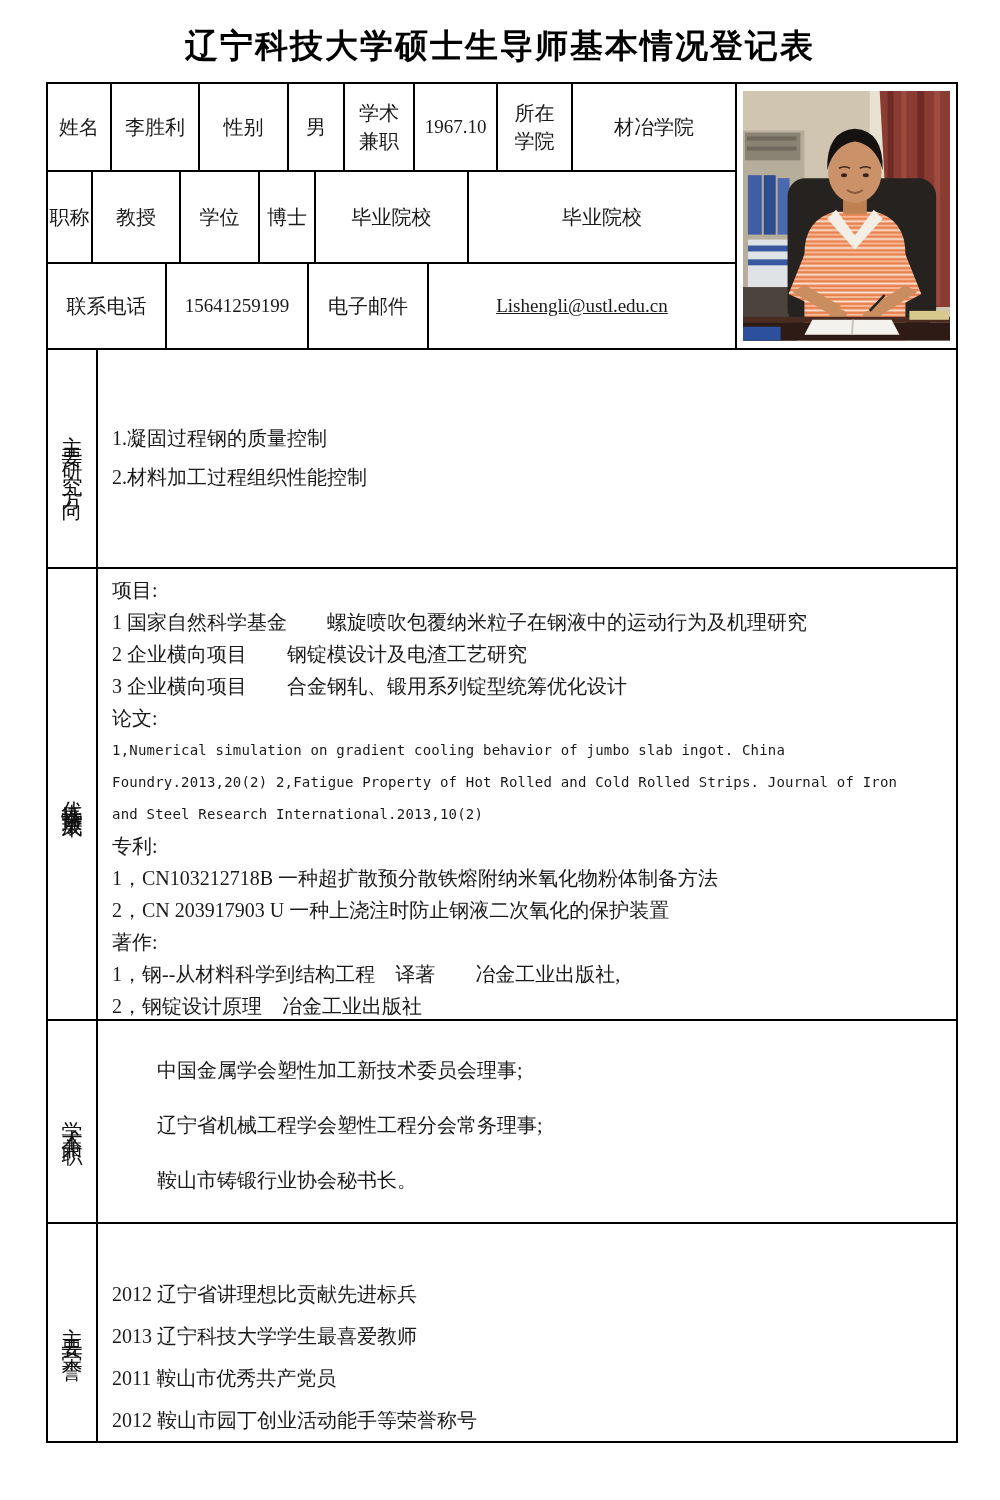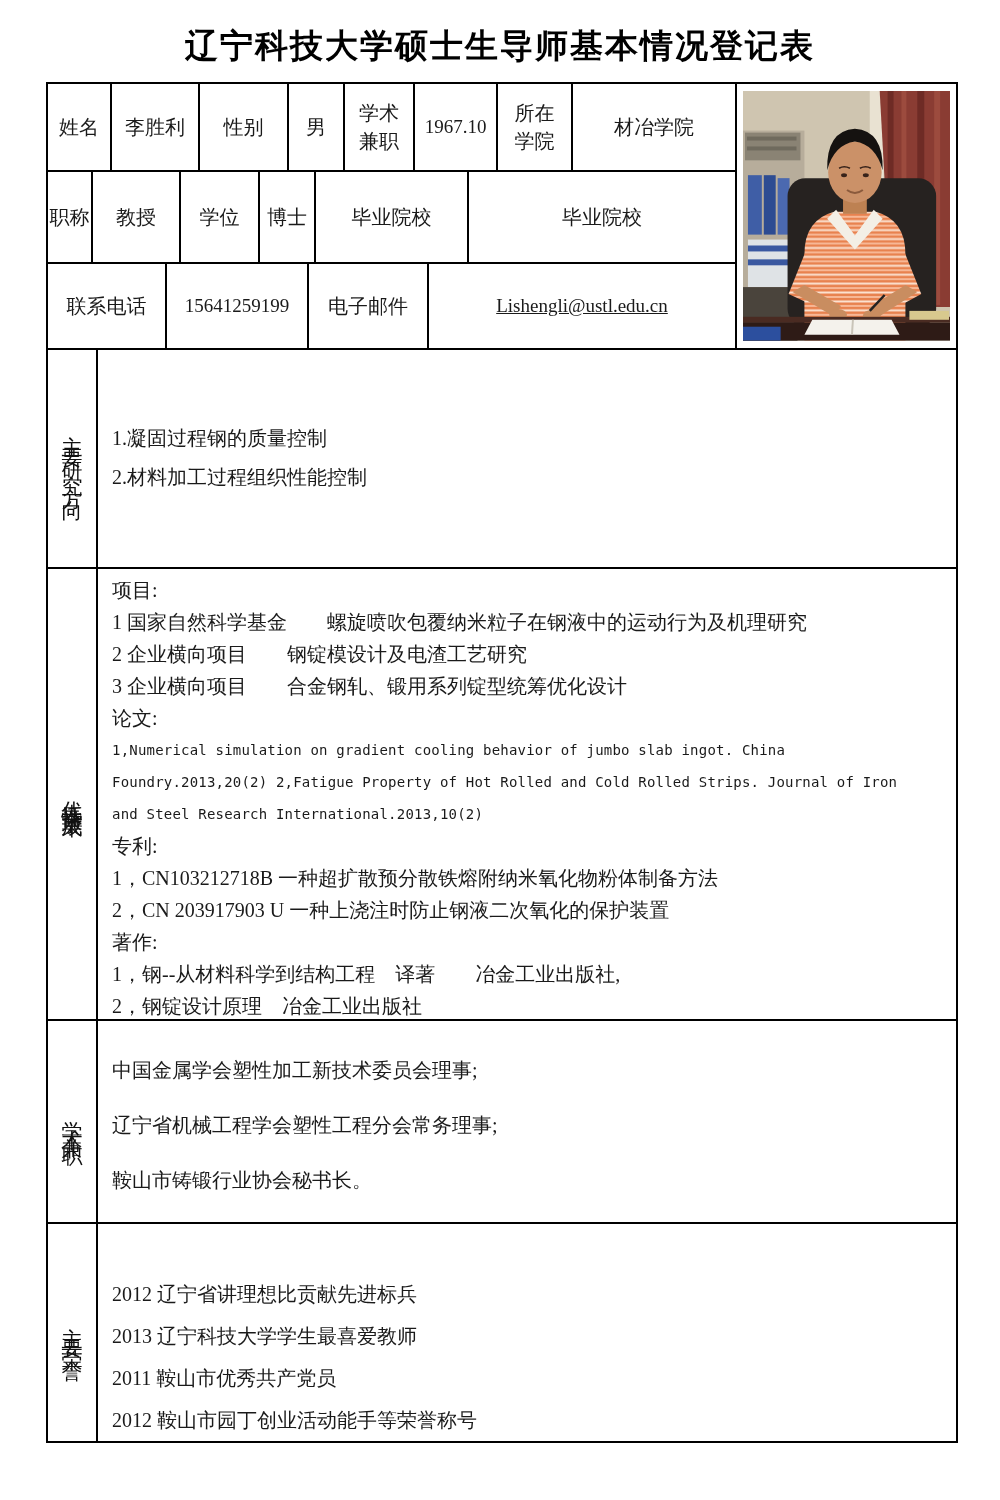--- a/index.html
+++ b/index.html
@@ -61,21 +61,21 @@
   .ls13 span { letter-spacing: 13px; }
   .ls3  span { letter-spacing: 3px; }
   .ls9  span { letter-spacing: 9px; }
   .ls11 span { letter-spacing: 11px; }
   .content { flex: 1; padding-left: 14px; padding-right: 6px; font-size: 20px; overflow: hidden; }
   .research-content { display: flex; flex-direction: column; justify-content: center; }
   .research-content div { line-height: 39px; }
   .ach-content { padding-top: 5px; }
   .ach-content div { line-height: 32px; white-space: nowrap; }
   .eng { font-family: "DejaVu Sans Mono", monospace; font-size: 14px; letter-spacing: 0.2px; }
-  .pos-content { padding-top: 22px; }
+  .pos-content { padding-top: 22px; margin-left: 45px; }
   .pos-content div { line-height: 55px; }
   .hon-content { padding-top: 8px; margin-top: 41px; }
   .hon-content div { line-height: 42px; }
 </style>
 </head>
 <body>
 
 <h1 class="title">辽宁科技大学硕士生导师基本情况登记表</h1>
 
 <div class="tbl">

